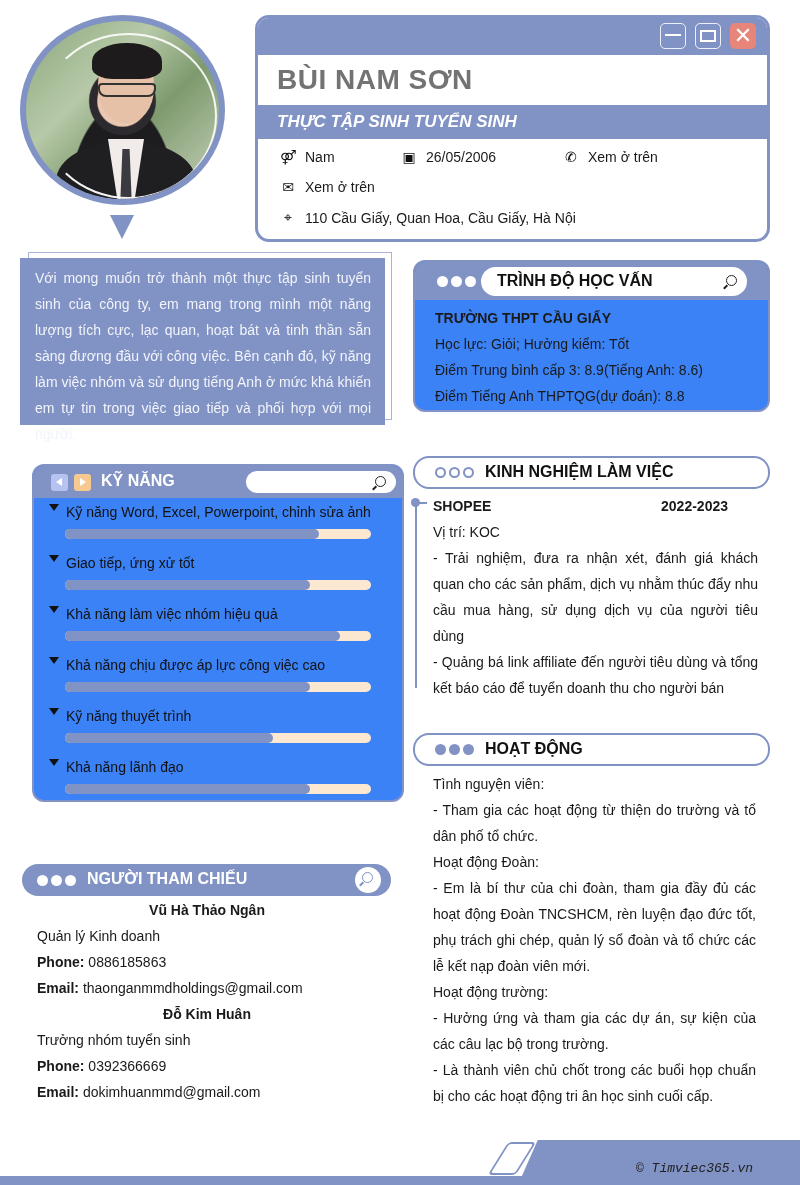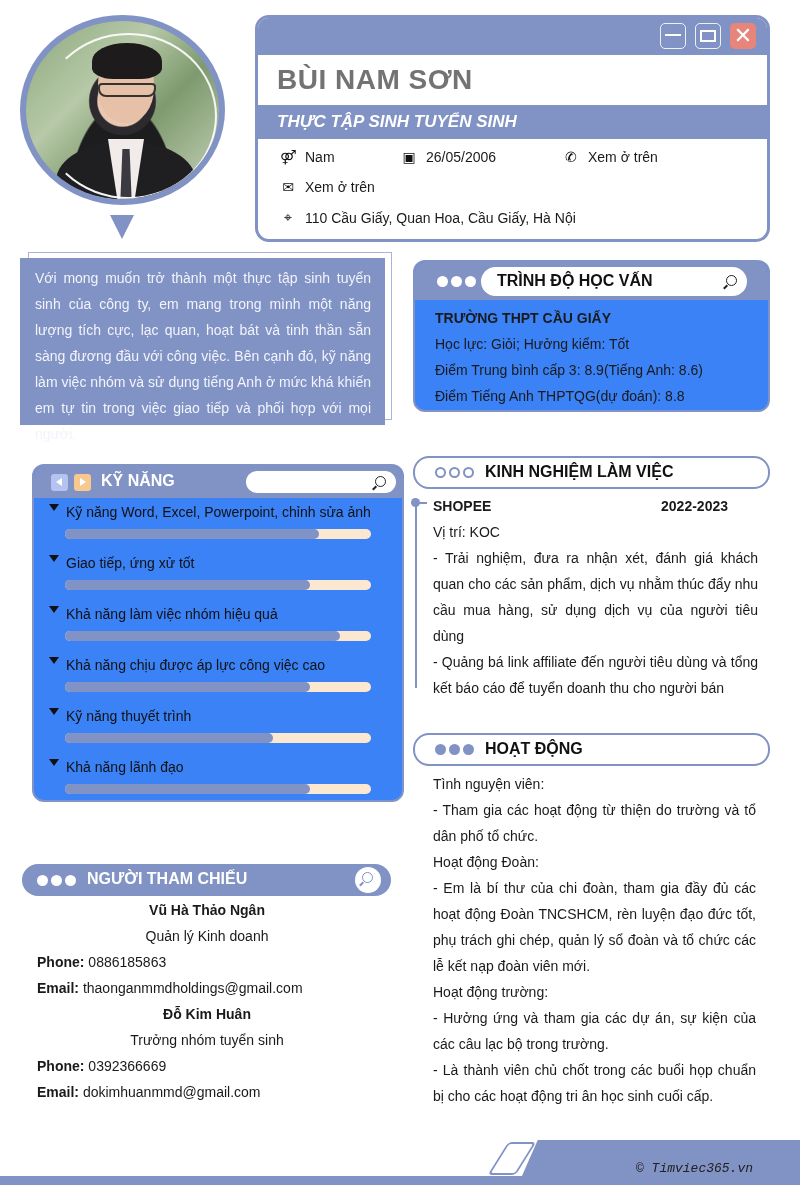--- a/index.html
+++ b/index.html
@@ -83,21 +83,21 @@
 
   
   .ref-head { position: absolute; left: 22px; top: 864px; width: 369px; height: 32px; background: #8192c4; border-radius: 16px; }
   .ref-head .dots { position: absolute; left: 15px; top: 11px; }
   .ref-title { position: absolute; left: 65px; top: 6px; color: #fff; font-size: 16px; font-weight: bold; }
   .ref-search { position: absolute; right: 10px; top: 3px; width: 26px; height: 26px; border-radius: 50%; background: #fff; }
   .ref-search .search-ico { left: 7px; top: 5px; border-color: #8192c4; }
   .ref-search .search-ico::after { background: #8192c4; }
   .refs { position: absolute; left: 37px; top: 897px; width: 340px; font-size: 14px; line-height: 26px; }
   .ref-name { text-align: center; font-weight: bold; }
-  .ref-pos { text-align: center; }
+  .ref-pos { }
   .ref-line b { font-weight: bold; }
 
   
   .pill-head { position: absolute; left: 413px; width: 357px; height: 33px; border: 2.5px solid #8192c4; border-radius: 16px; background: #fff; }
   .pill-head .dots { position: absolute; left: 20px; top: 9px; }
   .pill-title { position: absolute; left: 70px; top: 5px; font-size: 16px; font-weight: bold; color: #111; }
   .exp-head { top: 456px; }
   .exp-line { position: absolute; left: 415px; top: 502px; width: 2px; height: 186px; background: #8192c4; }
   .exp-dot { position: absolute; left: 411px; top: 498px; width: 9px; height: 9px; border-radius: 50%; background: #8192c4; }
   .exp-tick { position: absolute; left: 418px; top: 502px; width: 9px; height: 2px; background: #8192c4; }

